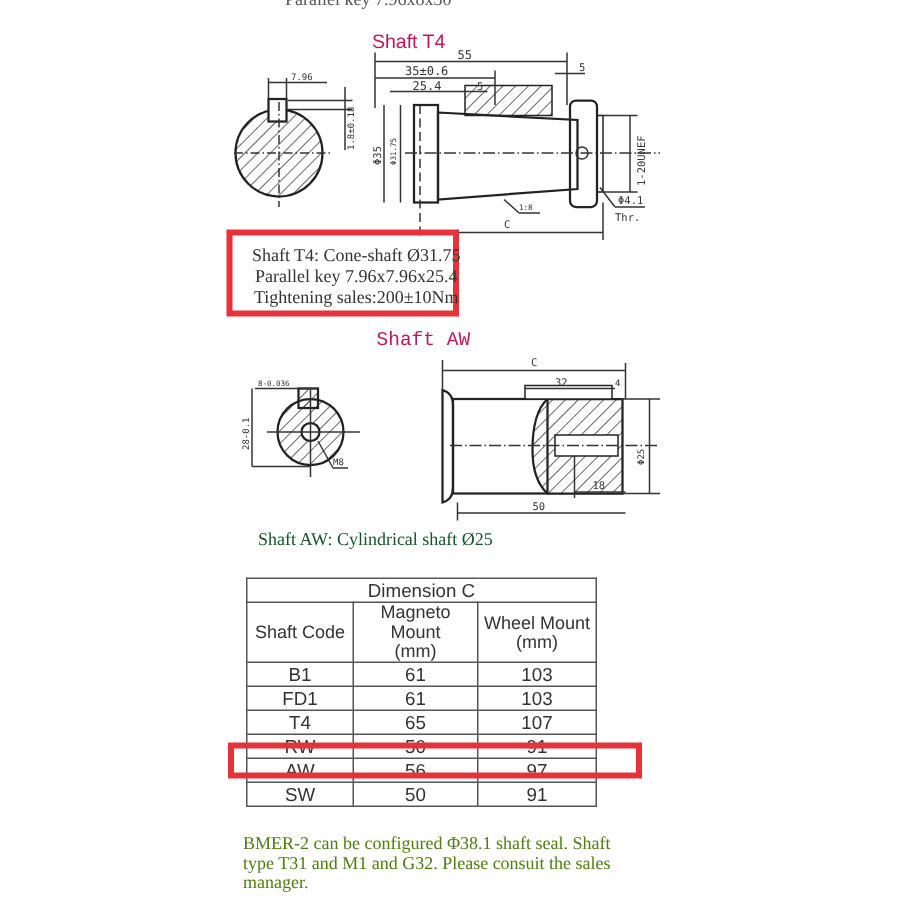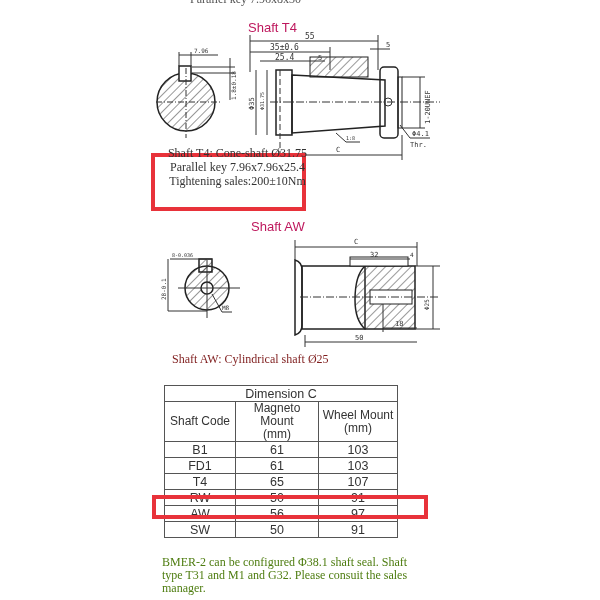--- a/index.html
+++ b/index.html
@@ -80,27 +80,27 @@
   <line x1="186" y1="103" x2="196" y2="112" stroke="#333"></line>
   <line x1="196" y1="112" x2="210" y2="112" stroke="#333"></line>
   <text x="196" y="110" font-size="5">1:8</text>
 
   <line x1="130" y1="125" x2="252" y2="125" stroke="#333"></line>
   <line x1="252" y1="105" x2="252" y2="130" stroke="#333"></line>
   <text x="186" y="122" font-size="7">C</text>
 </svg>
 
 <div class="red-box" style="left:151px;top:153px;width:155px;height:58px;"></div>
-<div class="abs serif cap" style="left:155px;top:146px;width:165px;">
+<div class="abs serif cap" style="left:155px;top:163px;width:165px;">
   <div>Shaft T4: Cone-shaft Ø31.75</div>
   <div>Parallel key 7.96x7.96x25.4</div>
   <div>Tightening sales:200±10Nm</div>
 </div>
 
-<div class="abs title" style="left:251px;top:219px;">Shaft AW</div>
+<div class="abs title" style="left:251px;top:219px;font-family:Liberation Mono, monospace;">Shaft AW</div>
 
 <svg class="abs" style="left:150px;top:230px;" width="300" height="120">
   <circle cx="57" cy="58" r="22" fill="url(#hatch)" stroke="#222" stroke-width="1.5"></circle>
   <rect x="49" y="29" width="13" height="13" fill="url(#hatch)" stroke="#222" stroke-width="1.5"></rect>
   <circle cx="57" cy="58" r="6" fill="#fff" stroke="#222" stroke-width="1.5"></circle>
   <line x1="28" y1="58" x2="90" y2="58" stroke="#333"></line>
   <line x1="57" y1="30" x2="57" y2="88" stroke="#333"></line>
   <line x1="20" y1="29" x2="62" y2="29" stroke="#333"></line>
   <text x="22" y="27" font-size="5">8-0.036</text>
   <line x1="18" y1="29" x2="18" y2="81" stroke="#333"></line>
@@ -129,21 +129,21 @@
   <line x1="283" y1="36" x2="283" y2="99" stroke="#333"></line>
   <text x="0" y="0" font-size="6" transform="translate(279,80) rotate(-90)">Φ25</text>
   <line x1="233" y1="74" x2="233" y2="102" stroke="#333"></line>
   <line x1="233" y1="98" x2="267" y2="98" stroke="#333"></line>
   <text x="245" y="96" font-size="7">18</text>
   <line x1="155" y1="105" x2="155" y2="117" stroke="#333"></line>
   <line x1="155" y1="112" x2="267" y2="112" stroke="#333"></line>
   <text x="205" y="110" font-size="7">50</text>
 </svg>
 
-<div class="abs serif" style="left:172px;top:353px;font-size:12px;line-height:12px;color:#7f1d1d;font-family:Liberation Serif, serif;">
+<div class="abs serif" style="left:172px;top:353px;font-size:12px;line-height:12px;color:#14532d;font-family:Liberation Serif, serif;">
   <div>Shaft AW: Cylindrical shaft Ø25</div>
 </div>
 
 <table class="dim">
   <tbody>
   <tr>
         <td colspan="3">Dimension C</td>
       </tr>
   <tr>
     <td class="hdr2" style="width:70px;">Shaft Code</td>

